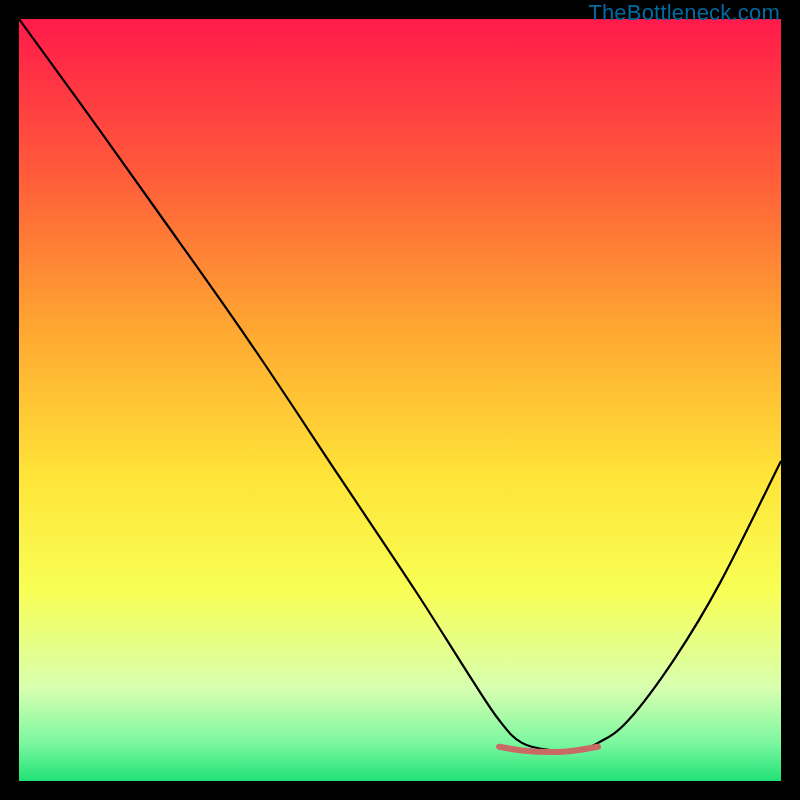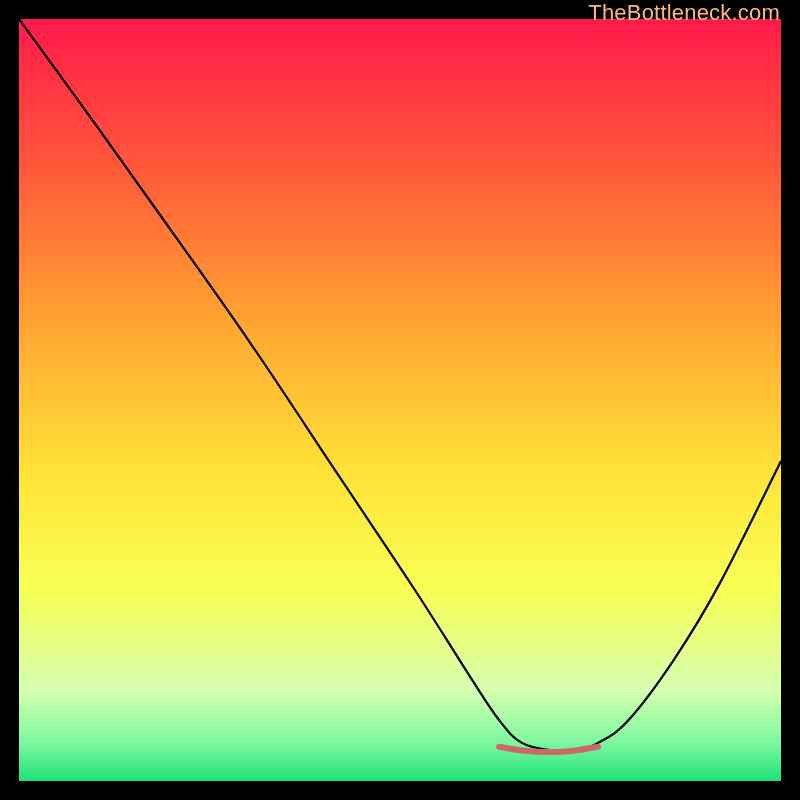--- a/index.html
+++ b/index.html
@@ -24,21 +24,21 @@
     left: 0;
     top: 0;
     width: 762px;
     height: 762px;
     display: block;
   }
   .watermark {
     position: absolute;
     top: 0px;
     right: 20px;
-    color: #fdba74;
+    color: #0369a1;
     font-size: 22px;
     font-weight: 500;
     letter-spacing: 0.2px;
     user-select: none;
   }
 </style>
 </head>
 <body>
 
 <div class="frame">

